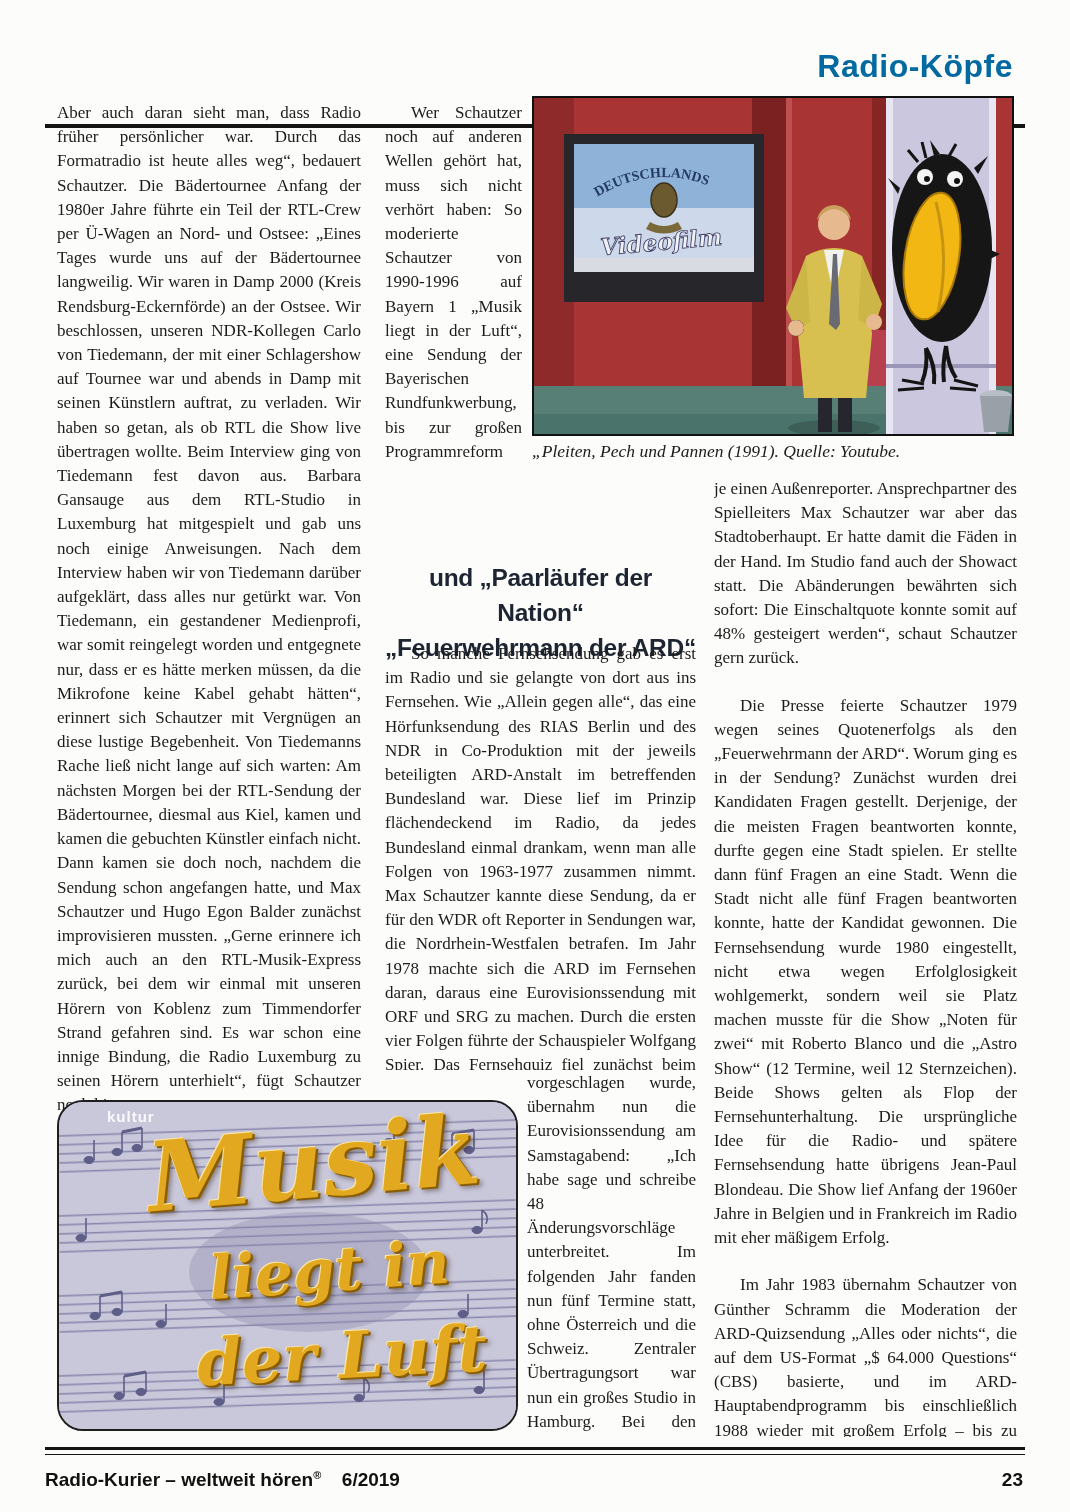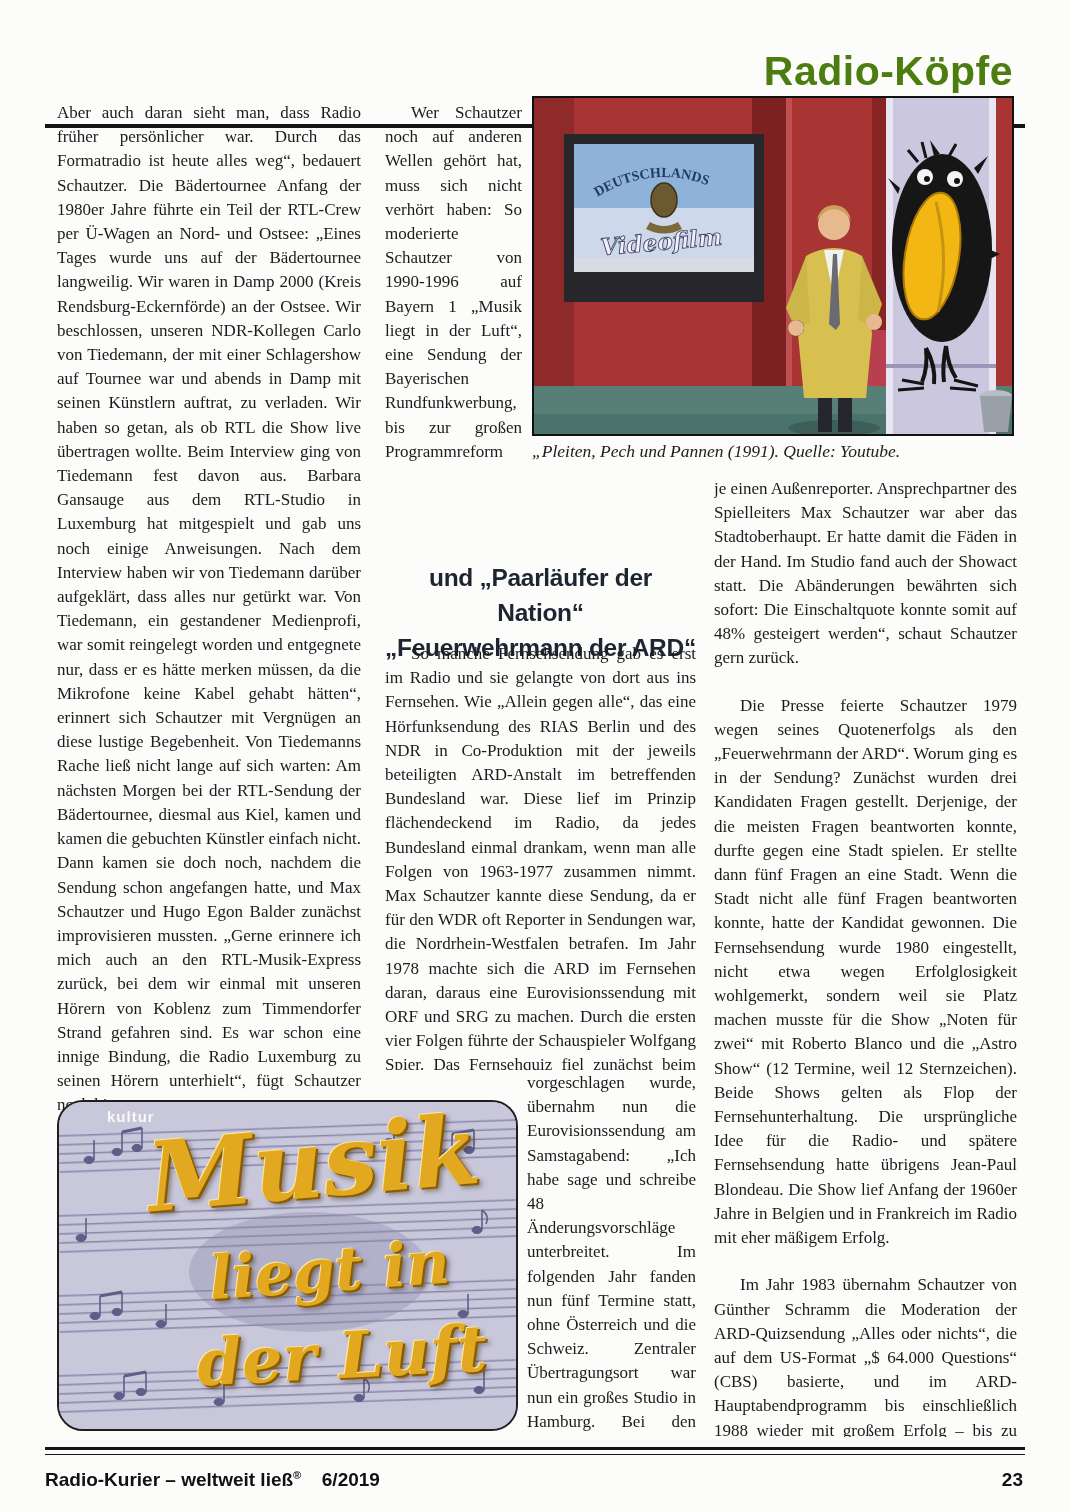--- a/index.html
+++ b/index.html
@@ -3,22 +3,22 @@
 <meta charset="utf-8">
 <style>
   html,body{margin:0;padding:0;background:#e8e8e8;}
   .page{position:relative;width:1070px;height:1512px;margin:0 auto;background:#fcfcfa;overflow:hidden;
         font-family:"Liberation Serif",serif;color:#1b1b1b;}
   .abs{position:absolute;}
   .body-text{font-size:17px;line-height:24.2px;text-align:justify;hyphens:auto;-webkit-hyphens:auto;}
   .body-text p{margin:0;}
   .body-text p.indent{text-indent:26px;}
   .body-text p + p{margin-top:23px;}
-  .page-header-title{font-family:"Liberation Sans",sans-serif;font-weight:bold;font-size:41px;
-        color:#4d7c0f;letter-spacing:.5px;text-align:right;}
+  .page-header-title{font-family:"Liberation Sans",sans-serif;font-weight:bold;font-size:32px;
+        color:#0369a1;letter-spacing:.5px;text-align:right;}
   .rule{background:#141414;}
   .mid-heading{font-family:"Liberation Sans",sans-serif;font-weight:bold;font-size:24.5px;
         line-height:35px;color:#1d2532;text-align:center;letter-spacing:-.3px;}
   .caption{font-style:italic;font-size:17.5px;text-align:left;color:#1c1c1c;}
   .clip{overflow:hidden;}
   .photo-frame{border:2px solid #111;background:#777;box-sizing:border-box;}
   .musik-frame{border:2px solid #1e1e1e;background:#c9c7da;box-sizing:border-box;overflow:hidden;}
   .gold-text{font-family:"DejaVu Serif",serif;font-style:italic;font-weight:bold;color:#e2a81f;
         text-shadow:-1px -1px 0 #f9e7a4, 2px 2px 0 #8a5c00, 4px 4px 5px rgba(40,25,0,.45);
         white-space:nowrap;line-height:1;}
@@ -240,19 +240,19 @@
     </svg>
     <div class="abs kultur-label" style="left:48px;top:6px;">kultur</div>
     <div class="abs gold-text" style="left:88px;top:14px;font-size:96px;transform:rotate(-5deg);">Musik</div>
     <div class="abs gold-text" style="left:150px;top:138px;font-size:60px;transform:rotate(-4deg);">liegt in</div>
     <div class="abs gold-text" style="left:138px;top:222px;font-size:64px;transform:rotate(-3deg);">der Luft</div>
   </div>
 
   <div class="abs rule" style="left:45px;right:45px;top:1447px;height:2.5px;"></div>
   <div class="abs rule" style="left:45px;right:45px;top:1453.5px;height:1.5px;"></div>
   <div class="abs footer-text" style="left:45px;top:1469px;">
-    <span>Radio-Kurier – weltweit ließ</span><sup class="reg">®</sup>
+    <span>Radio-Kurier – weltweit hören</span><sup class="reg">®</sup>
     <span style="display:inline-block;width:10px;"></span>
     <span>6/2019</span>
   </div>
   <div class="abs footer-text" style="right:47px;top:1469px;">23</div>
 
 </div>
 
 </body></html>

